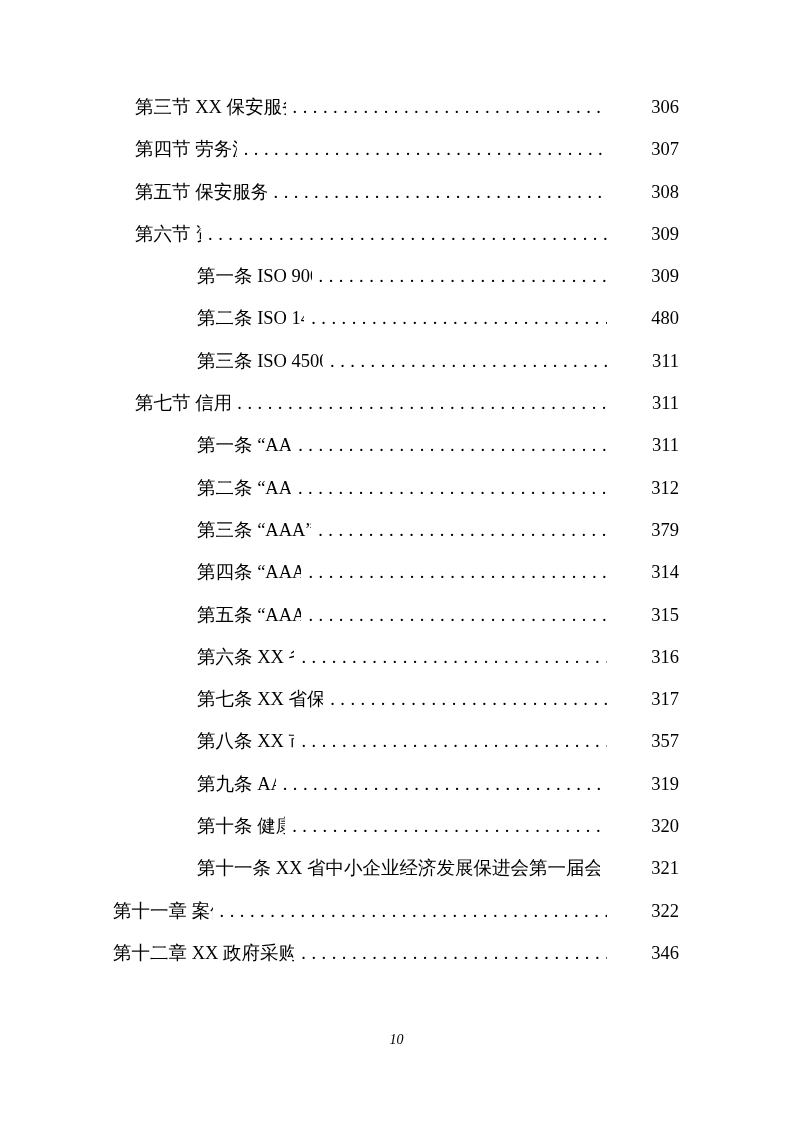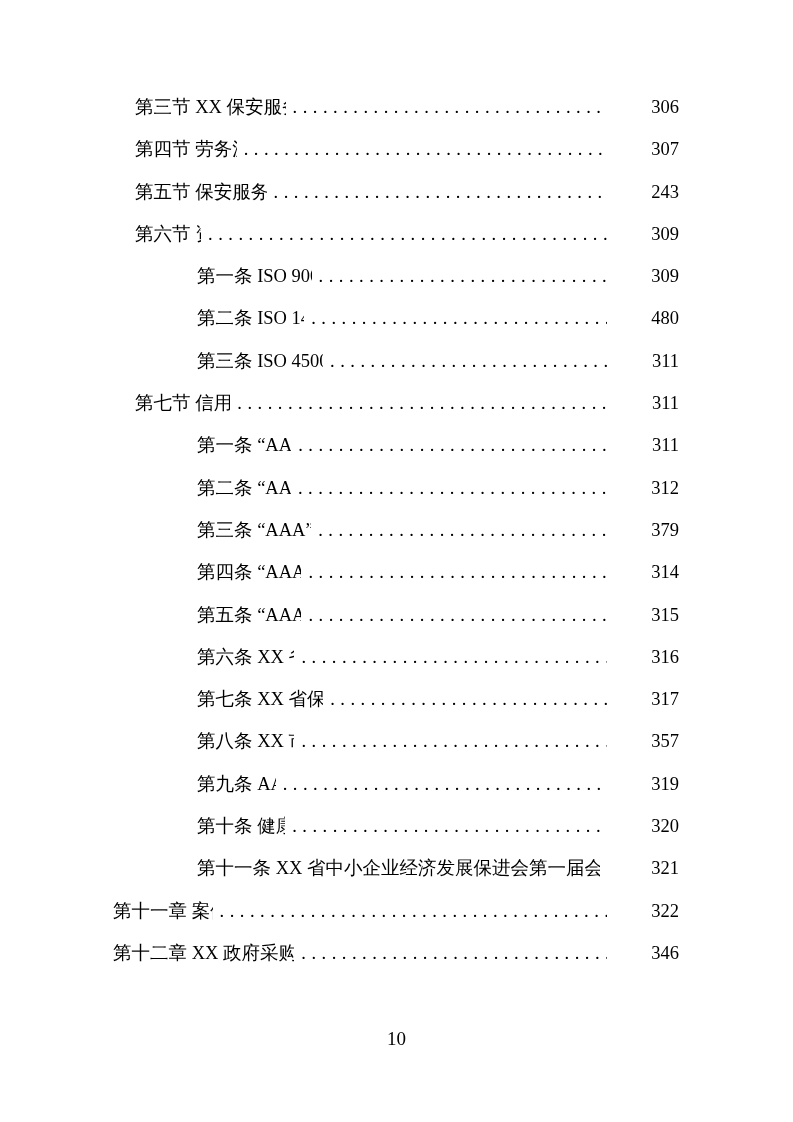--- a/index.html
+++ b/index.html
@@ -53,32 +53,33 @@
     margin-left: 39px;
   }
   .footer {
     position: absolute;
     top: 1030px;
     left: 0;
     width: 100%;
     text-align: center;
   }
   .page-number {
-    font-size: 19px;
+    font-size: 14px;
     line-height: 18px;
+    font-style: italic;
   }
 </style>
 </head>
 <body>
 
 <div class="page">
   <div class="toc" id="toc">
       <div class="toc-row level-section"><span class="toc-label">第三节 XX 保安服务公司等级评定证书（三级）</span><span class="toc-leader">................................................................................</span><span class="toc-page">306</span></div>
       <div class="toc-row level-section"><span class="toc-label">第四节 劳务派遣经营许可证</span><span class="toc-leader">................................................................................</span><span class="toc-page">307</span></div>
-      <div class="toc-row level-section"><span class="toc-label">第五节 保安服务公司人力防范三级证书</span><span class="toc-leader">................................................................................</span><span class="toc-page">243</span></div>
+      <div class="toc-row level-section"><span class="toc-label">第五节 保安服务公司人力防范三级证书</span><span class="toc-leader">................................................................................</span><span class="toc-page">308</span></div>
       <div class="toc-row level-section"><span class="toc-label">第六节 资质证书</span><span class="toc-leader">................................................................................</span><span class="toc-page">309</span></div>
       <div class="toc-row level-article"><span class="toc-label">第一条 ISO 9001 质量管理体系认证证书</span><span class="toc-leader">................................................................................</span><span class="toc-page">309</span></div>
       <div class="toc-row level-article"><span class="toc-label">第二条 ISO 14000 环境管理体系证书</span><span class="toc-leader">................................................................................</span><span class="toc-page">480</span></div>
       <div class="toc-row level-article"><span class="toc-label">第三条 ISO 45001 职业健康安全管理体系证书</span><span class="toc-leader">................................................................................</span><span class="toc-page">311</span></div>
       <div class="toc-row level-section"><span class="toc-label">第七节 信用等级证明材料</span><span class="toc-leader">................................................................................</span><span class="toc-page">311</span></div>
       <div class="toc-row level-article"><span class="toc-label">第一条 “AAA”级信用等级证书</span><span class="toc-leader">................................................................................</span><span class="toc-page">311</span></div>
       <div class="toc-row level-article"><span class="toc-label">第二条 “AAA”级资信等级证书</span><span class="toc-leader">................................................................................</span><span class="toc-page">312</span></div>
       <div class="toc-row level-article"><span class="toc-label">第三条 “AAA”级诚信经营示范单位证书</span><span class="toc-leader">................................................................................</span><span class="toc-page">379</span></div>
       <div class="toc-row level-article"><span class="toc-label">第四条 “AAA”级质量服务信誉证书</span><span class="toc-leader">................................................................................</span><span class="toc-page">314</span></div>
       <div class="toc-row level-article"><span class="toc-label">第五条 “AAA”级重合同守信用证书</span><span class="toc-leader">................................................................................</span><span class="toc-page">315</span></div>

